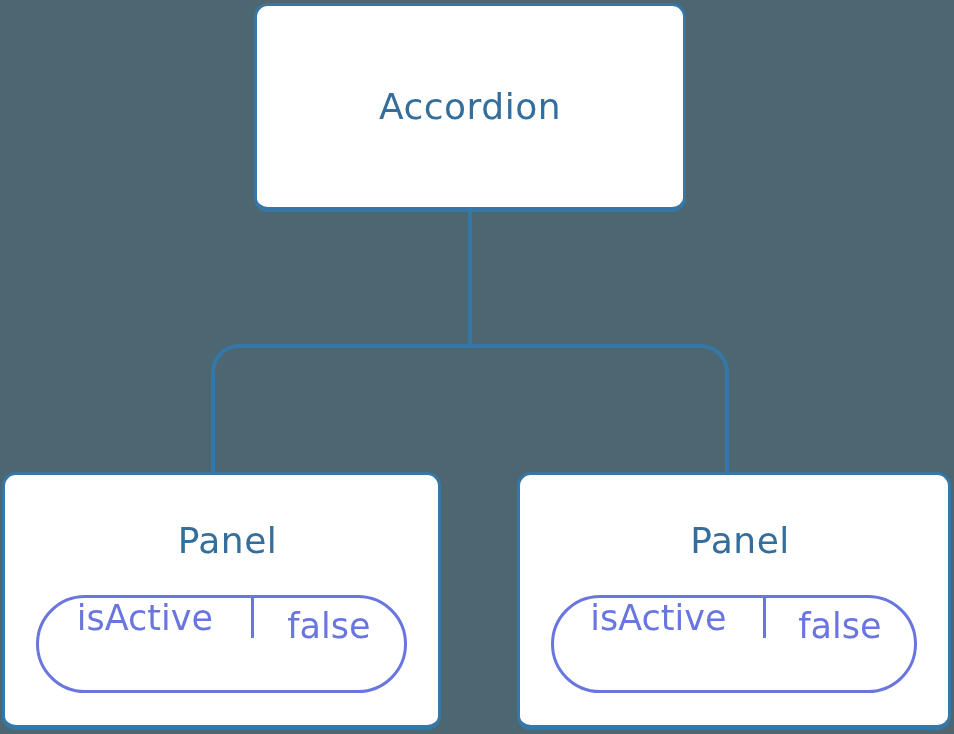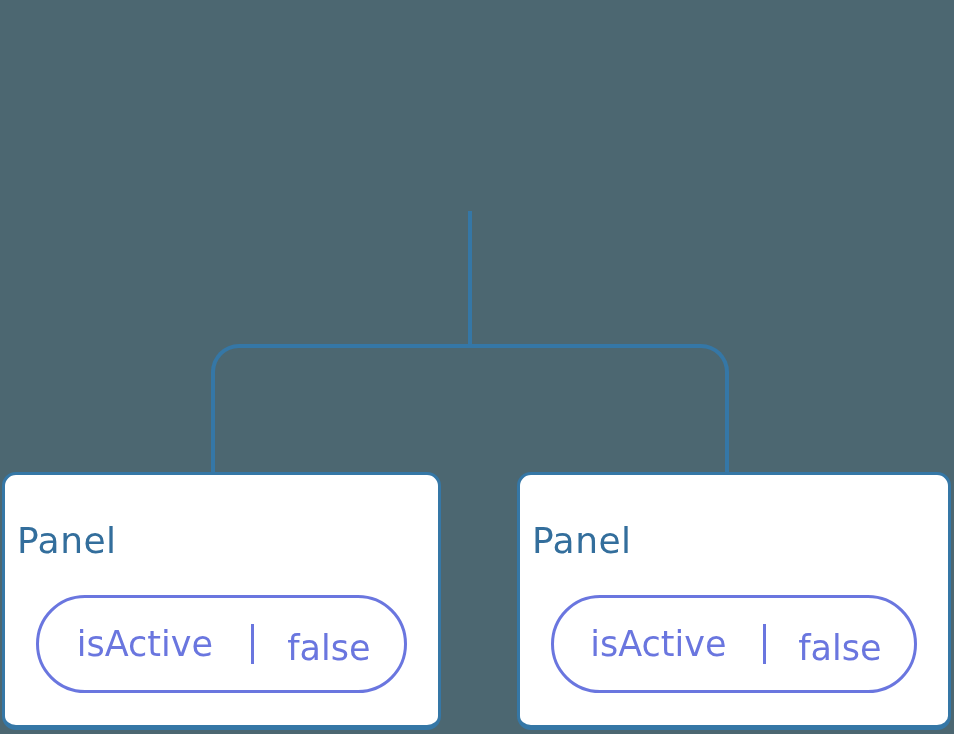--- a/index.html
+++ b/index.html
@@ -56,33 +56,34 @@
   .panel{
     top:472px;
     height:258px;
   }
   .panel-left{ left:2px;  width:439px; }
   .panel-right{ left:517px; width:434px; }
   .panel-title{
     margin-top:44px;
     height:44px;
     line-height:44px;
+    text-align:center;
     color:var(--node-text);
     font-size:36px;
     letter-spacing:0.5px;
     padding-left:12px;
   }
   .pill{
     box-sizing:border-box;
     margin:32px 31px 0 31px;
     height:98px;
     border:3px solid var(--state);
     border-radius:60px;
     display:flex;
-    align-items:center;
+    align-items:flex-start;
     overflow:hidden;
   }
   .pill-cell{
     display:flex;
     align-items:center;
     justify-content:center;
     color:var(--state);
     font-size:35px;
   }
   .pill-key{
@@ -92,20 +93,23 @@
   .pill-value{
     flex:1;
     margin-top:8px;
   }
 </style>
 </head>
 <body>
 
 <div class="canvas">
 
+  <div class="node root-node">
+    <span class="node-label">Accordion</span>
+  </div>
 
   <div class="stem"></div>
   <div class="bracket"></div>
 
   <div class="node panel panel-left">
     <div class="panel-title">Panel</div>
     <div class="pill">
       <div class="pill-cell pill-key">isActive</div>
       <div class="pill-cell pill-value">false</div>
     </div>

